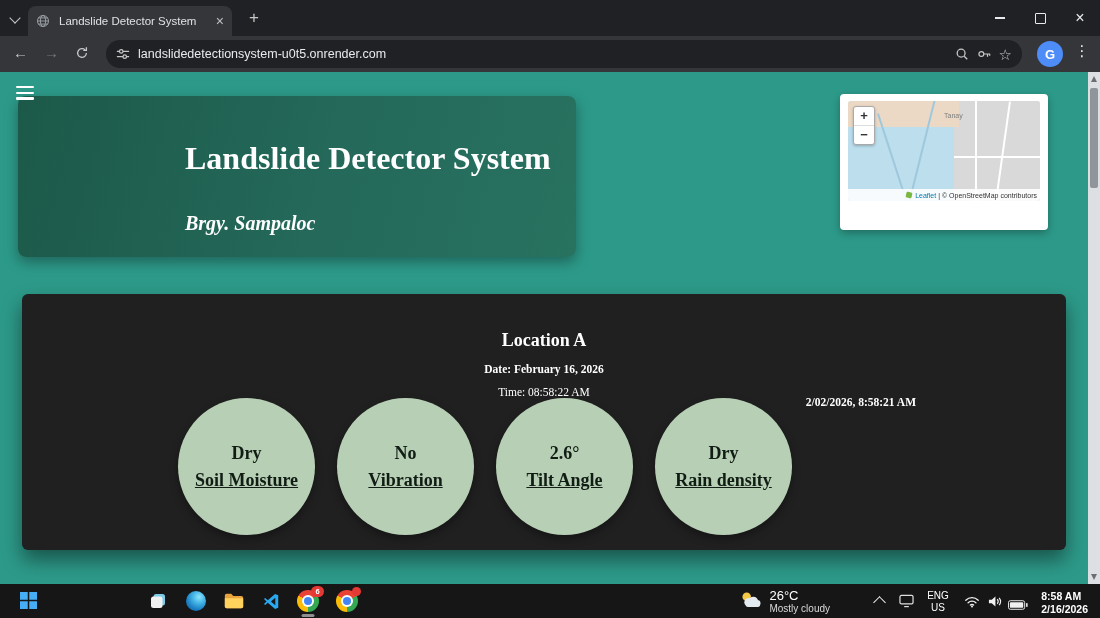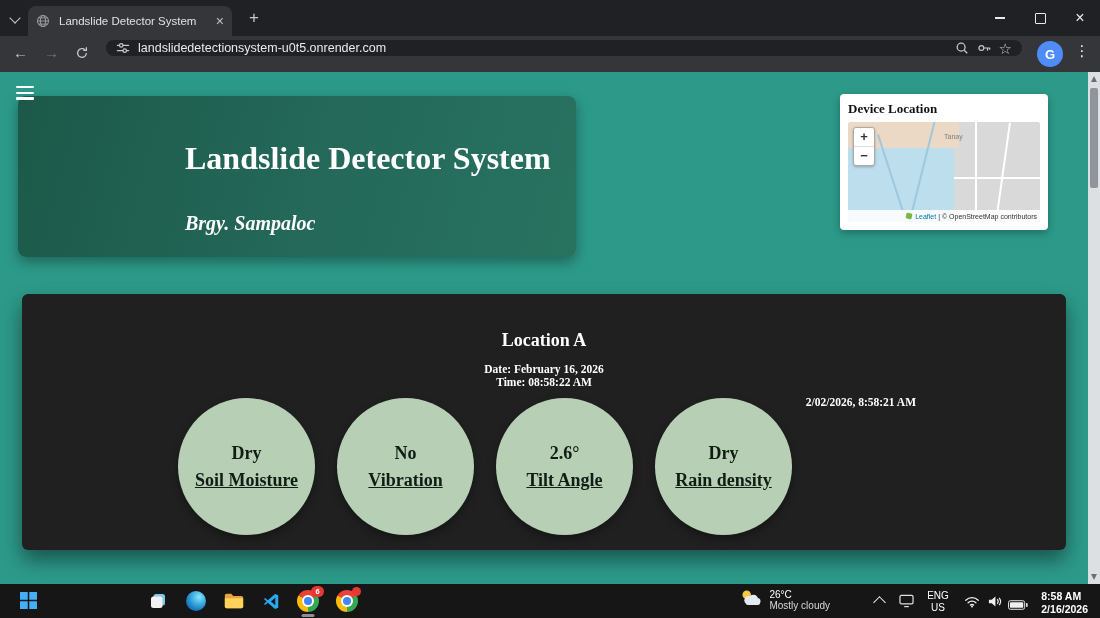--- a/index.html
+++ b/index.html
@@ -20,21 +20,21 @@
   .winbtn{width:40px;height:36px;display:flex;align-items:center;justify-content:center;color:#e8eaed;font-size:16px;cursor:pointer;}
   .min-bar{width:10px;height:1.5px;background:#e8eaed;}
   .max-box{width:9px;height:9px;border:1.4px solid #e8eaed;border-radius:1px;}
 
   
   .toolbar{position:absolute;top:36px;left:0;width:1100px;height:36px;background:#35363a;}
   .navbtn{position:absolute;top:45px;font-size:15px;color:#c7c7c7;cursor:pointer;line-height:16px;}
   .nav-back{left:13px;}
   .nav-fwd{left:44px;color:#73777c;}
   .nav-reload{left:75px;top:46px;}
-  .addressbar{position:absolute;left:106px;top:40px;width:916px;height:16px;background:#202124;border-radius:14px;
+  .addressbar{position:absolute;left:106px;top:40px;width:916px;height:28px;background:#202124;border-radius:14px;
       display:flex;align-items:center;padding:0 10px;box-sizing:border-box;gap:8px;cursor:text;}
   .url-text{flex:1;font-size:12.5px;color:#e8eaed;white-space:nowrap;overflow:hidden;}
   .pill-icon{display:flex;align-items:center;cursor:pointer;}
   .star-glyph{font-size:15px;color:#c7c7c7;line-height:15px;cursor:pointer;}
   .avatar{position:absolute;left:1037px;top:41px;width:26px;height:26px;border-radius:50%;background:#4e8cf7;color:#fff;
       font-size:13px;font-weight:bold;display:flex;align-items:center;justify-content:center;cursor:pointer;}
   .more-btn{position:absolute;left:1073px;top:42px;width:18px;height:24px;color:#e8eaed;font-size:15px;text-align:center;cursor:pointer;}
 
   
   .page{position:absolute;top:72px;left:0;width:1100px;height:512px;background:#2d9a89;overflow:hidden;}
@@ -62,21 +62,21 @@
   .zbtn{width:20px;height:18px;line-height:18px;text-align:center;font-weight:bold;font-size:13px;color:#333;cursor:pointer;}
   .zbtn:first-child{border-bottom:1px solid #ddd;}
   .map-attr{position:absolute;left:0;right:0;bottom:0;height:12px;background:rgba(255,255,255,.88);
       display:flex;align-items:center;justify-content:flex-end;gap:2px;padding:0 3px;font-size:7px;color:#333;}
   .attr-leaflet{color:#0078a8;}
 
   .panel{position:absolute;left:22px;top:222px;width:1044px;height:256px;background:#202020;border-radius:6px;
       box-shadow:0 10px 20px rgba(0,0,0,.45);color:#fff;}
   .panel-loc{text-align:center;padding-top:36px;font-size:18px;font-weight:bold;}
   .panel-date{text-align:center;margin-top:12px;font-size:11.5px;font-weight:bold;}
-  .panel-time{text-align:center;margin-top:1px;font-size:11.5px;font-weight:bold;}
+  .panel-time{text-align:center;margin-top:11px;font-size:11.5px;font-weight:normal;}
   .panel-ts{position:absolute;top:102px;right:150px;font-size:11.5px;font-weight:bold;}
   .circles{position:absolute;left:156px;top:104px;display:flex;gap:22px;}
   .sensor{width:137px;height:137px;border-radius:50%;background:#b7cfb4;display:flex;flex-direction:column;
       align-items:center;justify-content:center;box-shadow:0 4px 9px rgba(0,0,0,.35);
       color:#111d14;font-weight:bold;text-align:center;}
   .sensor .val{font-size:18px;line-height:27px;}
   .sensor .lab{font-size:18px;line-height:27px;text-decoration:underline;}
 
   
   .scrollbar{position:absolute;right:0;top:0;width:12px;height:100%;background:#dce0e3;}
@@ -95,21 +95,21 @@
       background:radial-gradient(circle at 65% 30%,#8fe3f9 0%,#49b8e8 30%,#1b7fc4 65%,#0d5c9e 100%);}
   .chrome-ball{width:22px;height:22px;border-radius:50%;position:relative;
       background:conic-gradient(from 60deg,#34a853 0 120deg,#fbbc05 120deg 240deg,#ea4335 240deg 360deg);}
   .chrome-ball::before{content:"";position:absolute;inset:5px;background:#fff;border-radius:50%;}
   .chrome-ball::after{content:"";position:absolute;inset:7px;background:#4285f4;border-radius:50%;}
   .badge{position:absolute;top:-4px;right:-5px;min-width:11px;height:11px;border-radius:6px;background:#e53935;
       color:#fff;font-size:7.5px;font-weight:bold;line-height:11px;text-align:center;padding:0 1px;}
   .dot-badge{position:absolute;top:-3px;right:-3px;width:9px;height:9px;border-radius:50%;background:#e53935;}
   .indicator{position:absolute;left:50%;transform:translateX(-50%);bottom:-5px;width:13px;height:3px;border-radius:2px;background:#8f8f8f;}
   .weather{right:270px;top:4px;display:flex;align-items:center;gap:6px;}
-  .weather-txt div:first-child{font-size:10px;color:#fff;}
+  .weather-txt div:first-child{font-size:13px;color:#fff;}
   .weather-txt div:last-child{font-size:10px;color:#d9d9d9;}
   .chev-up{width:8px;height:8px;border-left:1.7px solid #eee;border-top:1.7px solid #eee;transform:rotate(45deg);}
   .lang{right:146px;top:6px;width:32px;text-align:center;font-size:10px;color:#fff;line-height:1.15;margin-left:18px;}
   .clock{right:12px;top:6px;text-align:left;font-size:10.5px;color:#fff;line-height:1.25;font-weight:bold;}
 </style>
 </head>
 <body>
 
 <div class="screen">
 
@@ -189,21 +189,20 @@
       <div class="bar"></div>
       <div class="bar" style="margin-bottom:0"></div>
     </div>
 
     <div class="header-card">
       <div class="header-title serif">Landslide Detector System</div>
       <div class="header-sub serif">Brgy. Sampaloc</div>
     </div>
 
     <div class="map-card">
-      <div class="map-title serif">Device Location</div>
       <div class="map-box">
         <div class="map-gray"></div>
         <div class="map-tan"></div>
         <div class="map-stream" style="left:38%;top:-10%;width:2px;height:120%;transform:rotate(14deg);"></div>
         <div class="map-stream" style="left:24%;top:10%;width:1.5px;height:110%;transform:rotate(-18deg);"></div>
         <div class="map-road" style="left:66%;top:0;width:2px;height:100%;"></div>
         <div class="map-road" style="left:80%;top:0;width:1.5px;height:100%;transform:rotate(8deg);"></div>
         <div class="map-road" style="left:55%;top:55%;width:45%;height:1.5px;"></div>
         <span class="map-label">Tanay</span>
         <div class="zoomctl">

